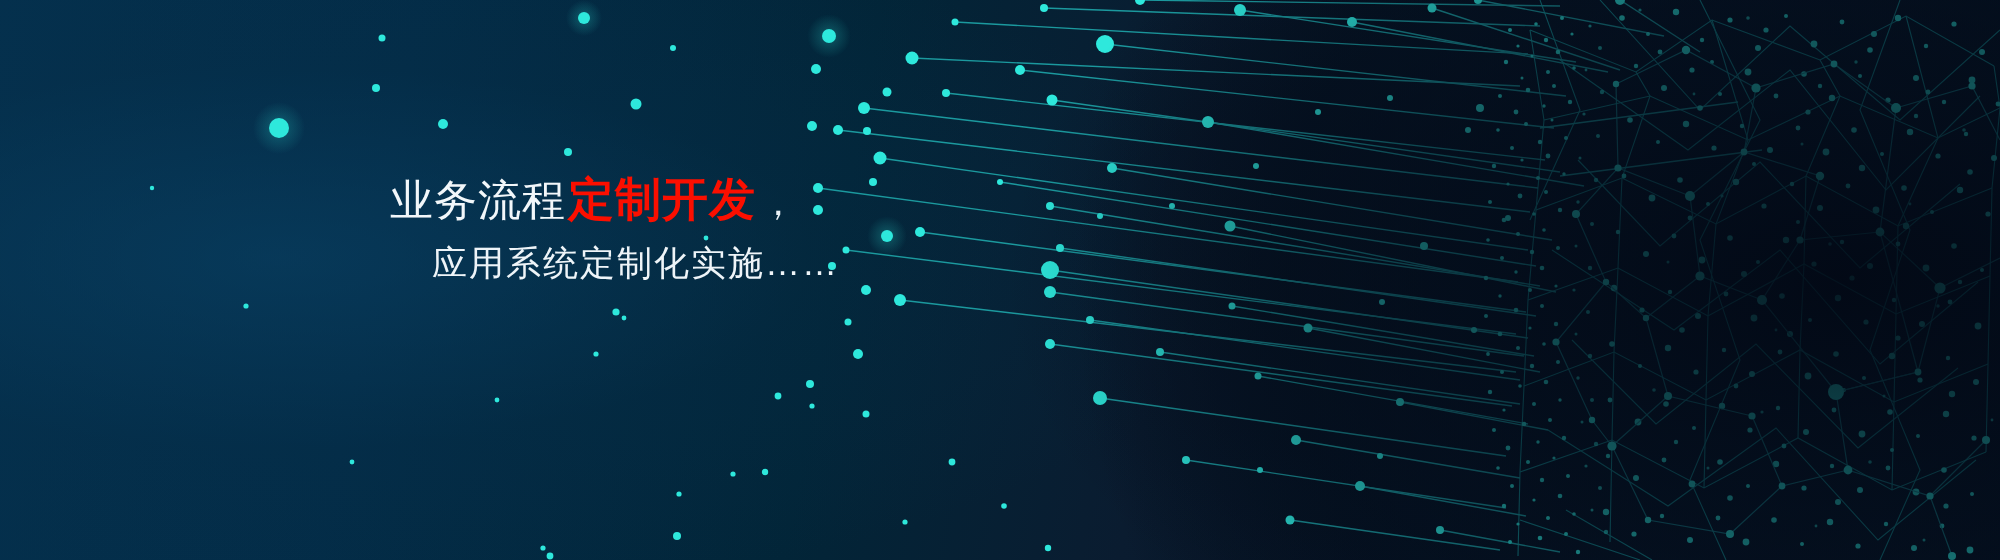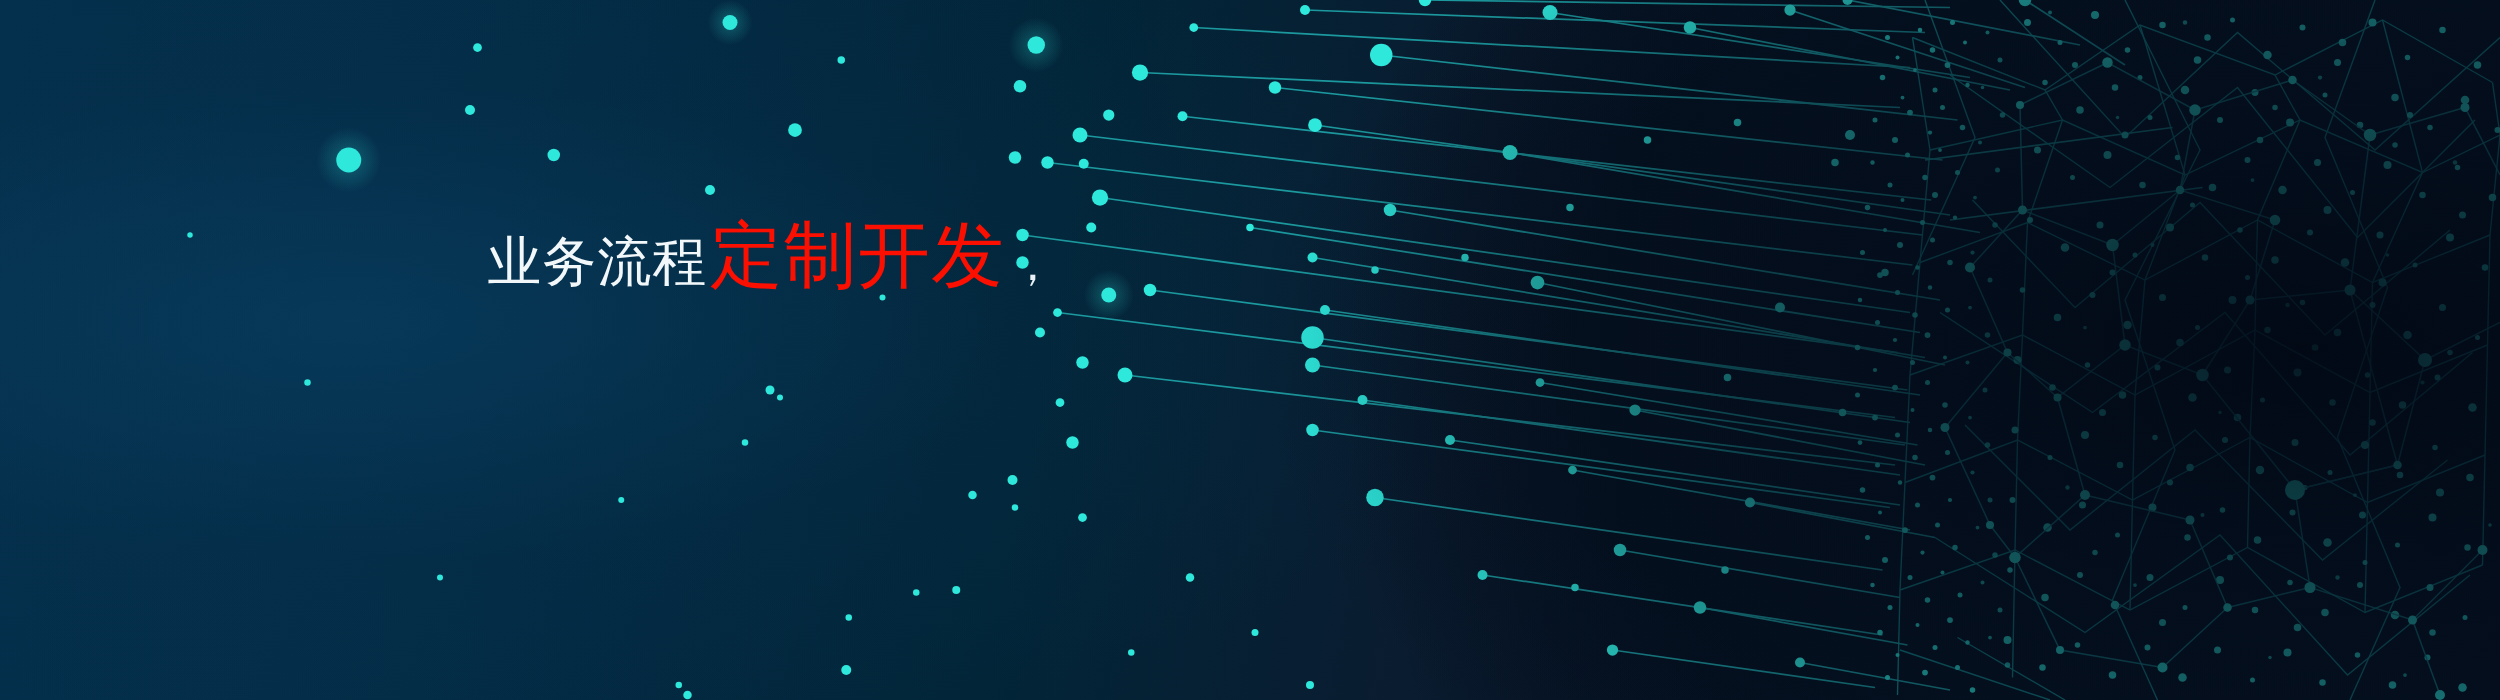--- a/index.html
+++ b/index.html
@@ -58,22 +58,22 @@
   }
   .t-white{
     color:#f2f7fa;
     font-size:43px;
     letter-spacing:1px;
     font-weight:400;
     text-align:right;
   }
   .t-red{
     color:#fb0f00;
-    font-size:58px;
-    font-weight:400;
+    font-size:46px;
+    font-weight:700;
     letter-spacing:1px;
     margin-left:2px;
   }
   .t-comma{
     color:#e9f1f6;
     font-size:36px;
     font-weight:400;
     margin-left:4px;
   }
   .line2{
@@ -669,15 +669,16 @@
       <circle cx="829" cy="36" r="22"></circle>
       <circle cx="887" cy="236" r="20"></circle>
       <circle cx="584" cy="18" r="18"></circle>
     </g>
   </svg>
 
   <div id="copy">
     <div class="line1">
       <span class="t-white">业务流程</span><span class="t-red">定制开发</span><span class="t-comma">，</span>
     </div>
+    <div class="line2">应用系统定制化实施……</div>
   </div>
 
 </div>
 
 </body></html>

